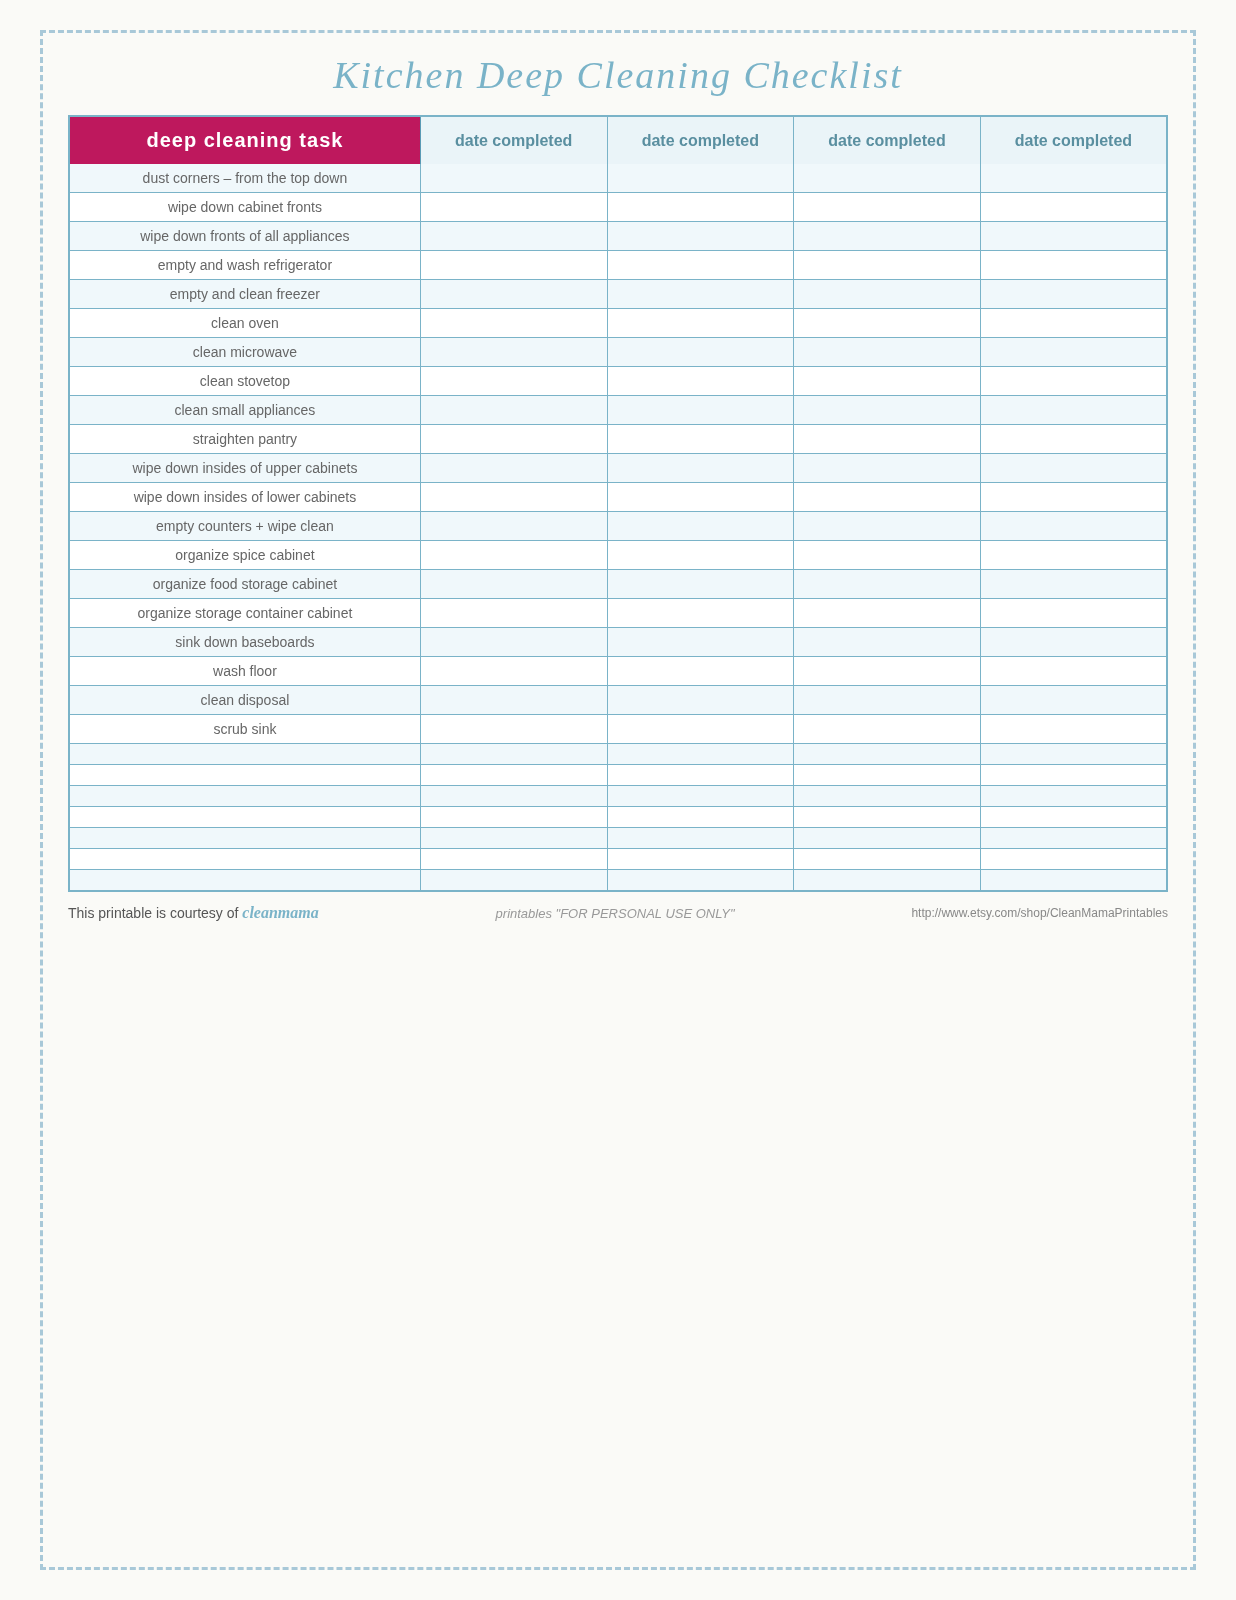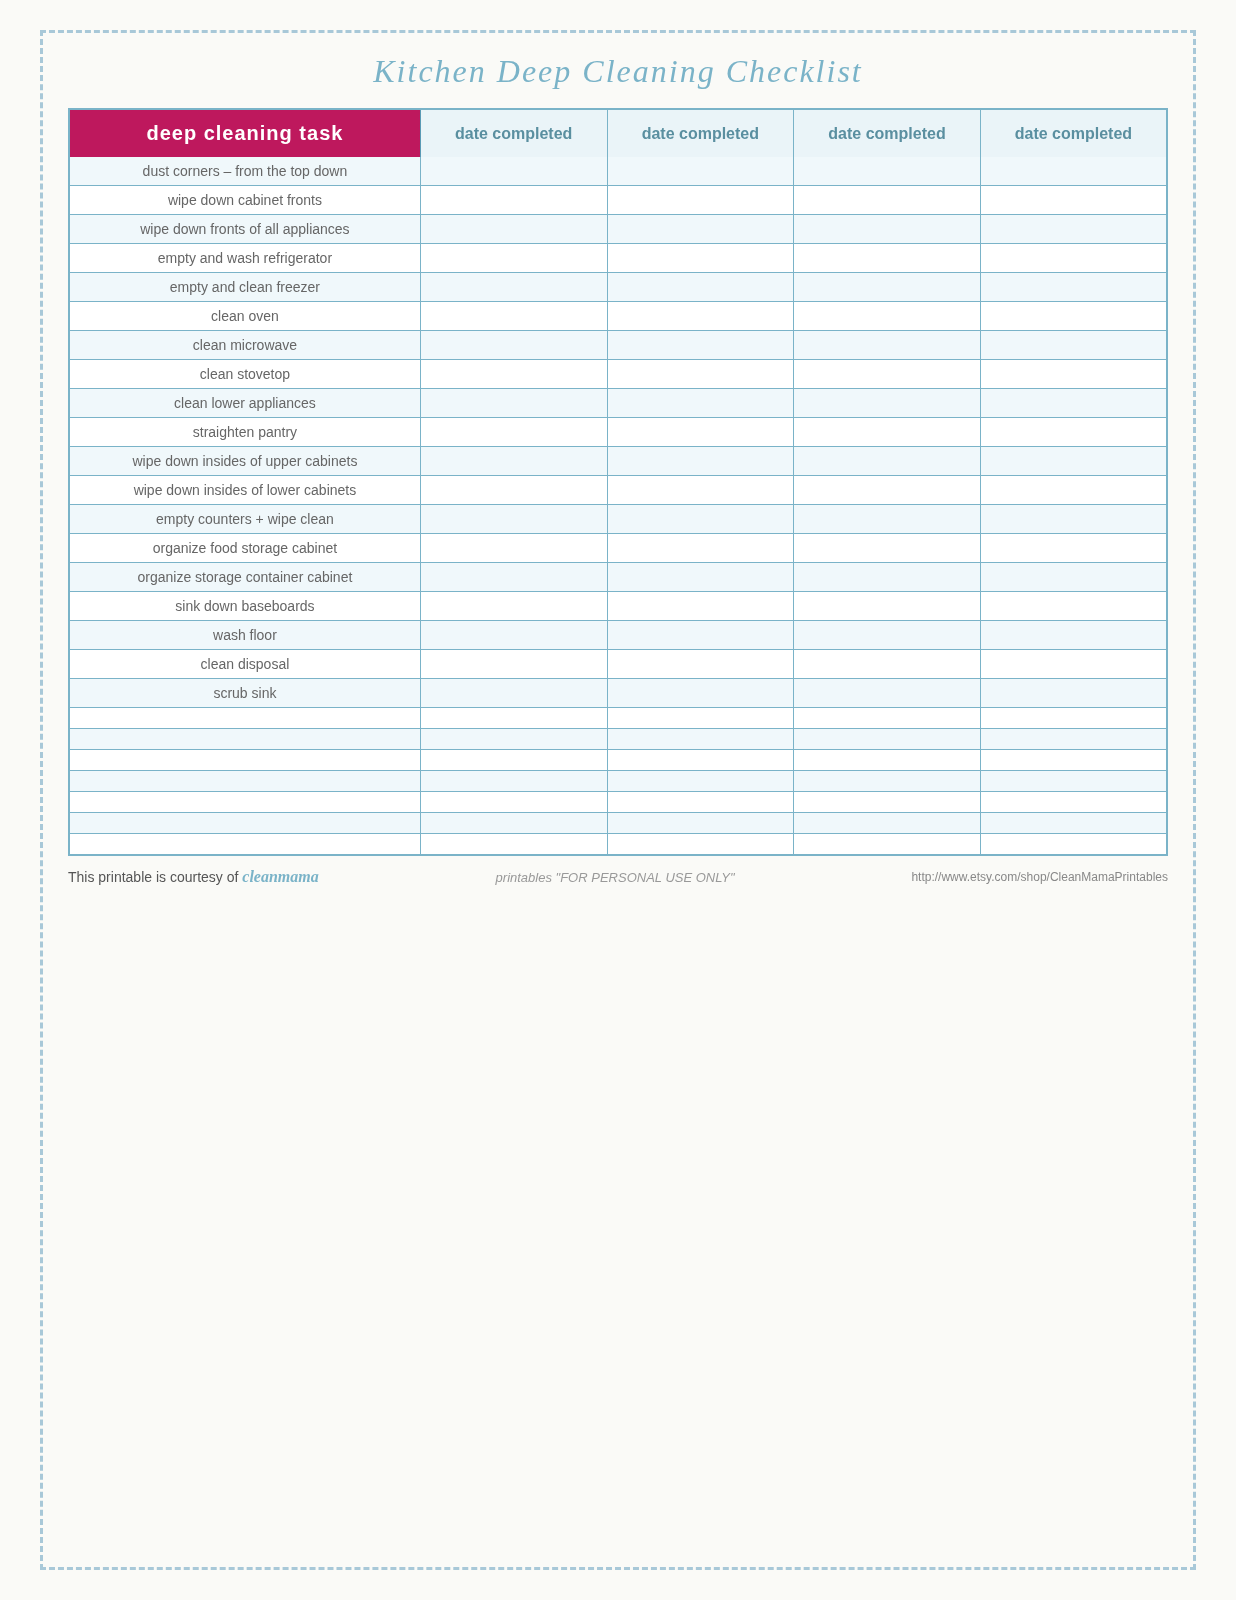--- a/index.html
+++ b/index.html
@@ -25,21 +25,21 @@
       width: 100%;
       min-height: 1540px;
       border: 3px dashed #a8c8d8;
       padding: 20px 25px 20px 25px;
       position: relative;
     }
 
     .title {
       text-align: center;
       font-family: 'Georgia', serif;
-      font-size: 32px;
+      font-size: 38px;
       color: #7ab3c8;
       letter-spacing: 2px;
       margin-bottom: 18px;
       font-style: italic;
       font-weight: normal;
     }
 
     .checklist-table {
       width: 100%;
       border-collapse: collapse;
@@ -219,21 +219,21 @@
             <td class="date-cell"></td>
           </tr>
           <tr class="task-row">
             <td class="task-cell">clean stovetop</td>
             <td class="date-cell"></td>
             <td class="date-cell"></td>
             <td class="date-cell"></td>
             <td class="date-cell"></td>
           </tr>
           <tr class="task-row">
-            <td class="task-cell">clean lower appliances</td>
+            <td class="task-cell">clean small appliances</td>
             <td class="date-cell"></td>
             <td class="date-cell"></td>
             <td class="date-cell"></td>
             <td class="date-cell"></td>
           </tr>
           <tr class="task-row">
             <td class="task-cell">straighten pantry</td>
             <td class="date-cell"></td>
             <td class="date-cell"></td>
             <td class="date-cell"></td>
@@ -248,20 +248,27 @@
           </tr>
           <tr class="task-row">
             <td class="task-cell">wipe down insides of lower cabinets</td>
             <td class="date-cell"></td>
             <td class="date-cell"></td>
             <td class="date-cell"></td>
             <td class="date-cell"></td>
           </tr>
           <tr class="task-row">
             <td class="task-cell">empty counters + wipe clean</td>
+            <td class="date-cell"></td>
+            <td class="date-cell"></td>
+            <td class="date-cell"></td>
+            <td class="date-cell"></td>
+          </tr>
+          <tr class="task-row">
+            <td class="task-cell">organize spice cabinet</td>
             <td class="date-cell"></td>
             <td class="date-cell"></td>
             <td class="date-cell"></td>
             <td class="date-cell"></td>
           </tr>
           <tr class="task-row">
             <td class="task-cell">organize food storage cabinet</td>
             <td class="date-cell"></td>
             <td class="date-cell"></td>
             <td class="date-cell"></td>

